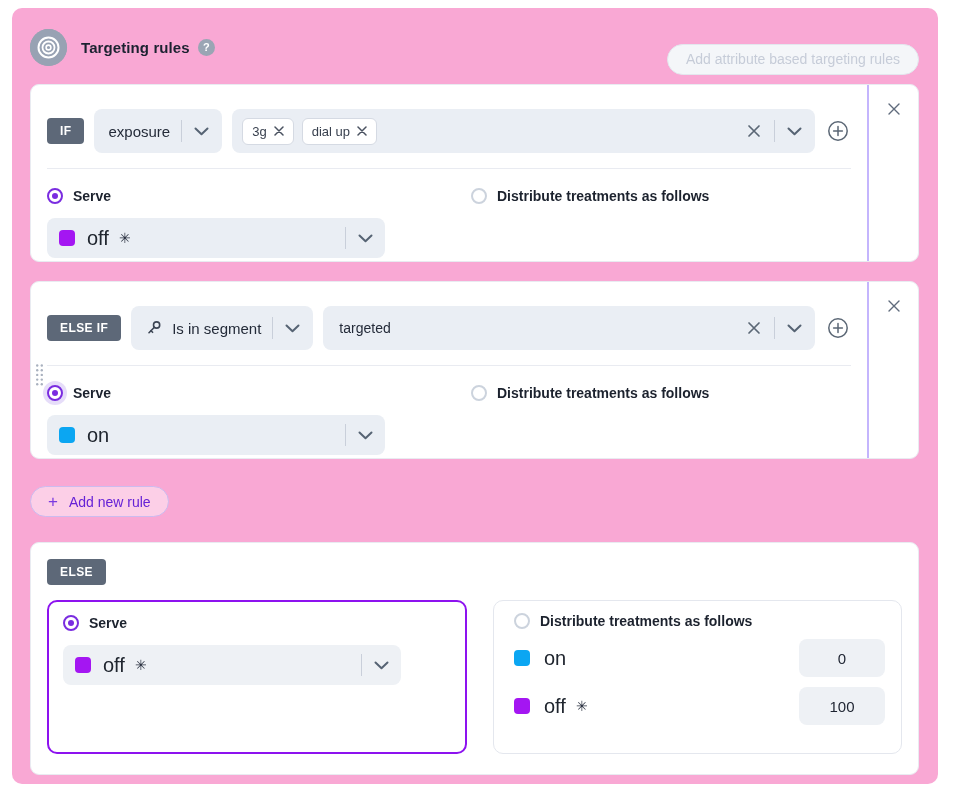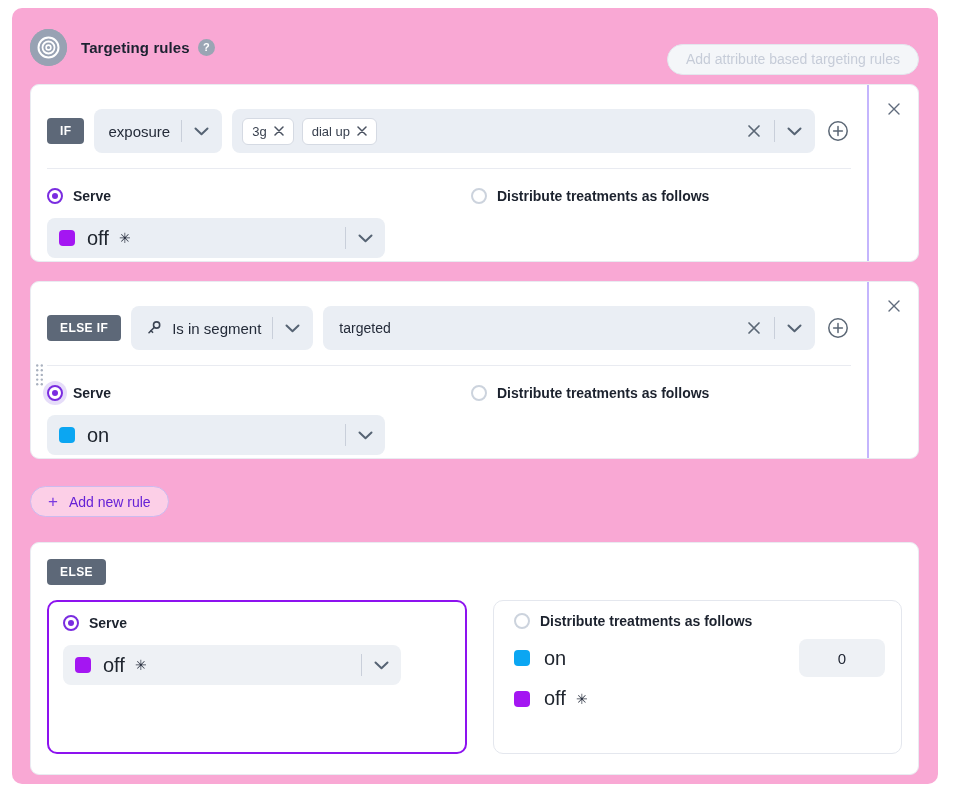--- a/index.html
+++ b/index.html
@@ -311,19 +311,20 @@
           <span class="swatch" style="background: rgb(11, 166, 242);"></span>
           <span class="treat-name">on</span>
           <span class="spacer"></span>
           <input class="pct-input" value="0" style="">
         </div>
         <div class="dist-row">
           <span class="swatch" style="background: rgb(164, 22, 242);"></span>
           <span class="treat-name">off</span>
           <span class="default-mark">✳</span>
           <span class="spacer"></span>
+          <input class="pct-input" value="100" style="">
         </div>
       </div>
 
     </div>
   </section>
 
 </div>
 
 </body></html>

